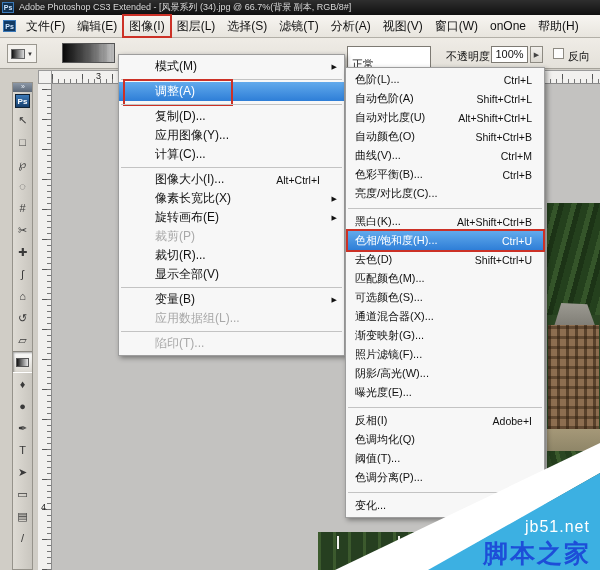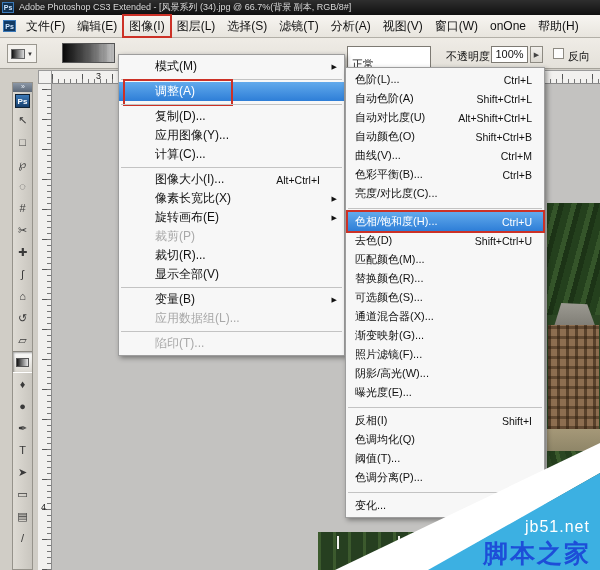--- a/index.html
+++ b/index.html
@@ -413,40 +413,40 @@
       <div class="menu-item">
         <span class="label">亮度/对比度(C)...</span>
         <span class="shortcut"></span>
       </div>
 
       <div class="menu-item separator">
         <span class="label"></span>
         <span class="shortcut"></span>
       </div>
 
+      <div class="menu-item">
+        <span class="label">黑白(K)...</span>
+        <span class="shortcut">Alt+Shift+Ctrl+B</span>
+      </div>
 
       <div class="menu-item selected red-box">
         <span class="label">色相/饱和度(H)...</span>
         <span class="shortcut">Ctrl+U</span>
       </div>
 
       <div class="menu-item">
         <span class="label">去色(D)</span>
         <span class="shortcut">Shift+Ctrl+U</span>
       </div>
 
       <div class="menu-item">
         <span class="label">匹配颜色(M)...</span>
         <span class="shortcut"></span>
       </div>
 
-      <div class="menu-item">
-        <span class="label">替换颜色(R)...</span>
-        <span class="shortcut"></span>
-      </div>
 
       <div class="menu-item">
         <span class="label">可选颜色(S)...</span>
         <span class="shortcut"></span>
       </div>
 
       <div class="menu-item">
         <span class="label">通道混合器(X)...</span>
         <span class="shortcut"></span>
       </div>
@@ -471,21 +471,21 @@
         <span class="shortcut"></span>
       </div>
 
       <div class="menu-item separator">
         <span class="label"></span>
         <span class="shortcut"></span>
       </div>
 
       <div class="menu-item">
         <span class="label">反相(I)</span>
-        <span class="shortcut">Shift+I</span>
+        <span class="shortcut">Adobe+I</span>
       </div>
 
       <div class="menu-item">
         <span class="label">色调均化(Q)</span>
         <span class="shortcut"></span>
       </div>
 
       <div class="menu-item">
         <span class="label">阈值(T)...</span>
         <span class="shortcut"></span>

